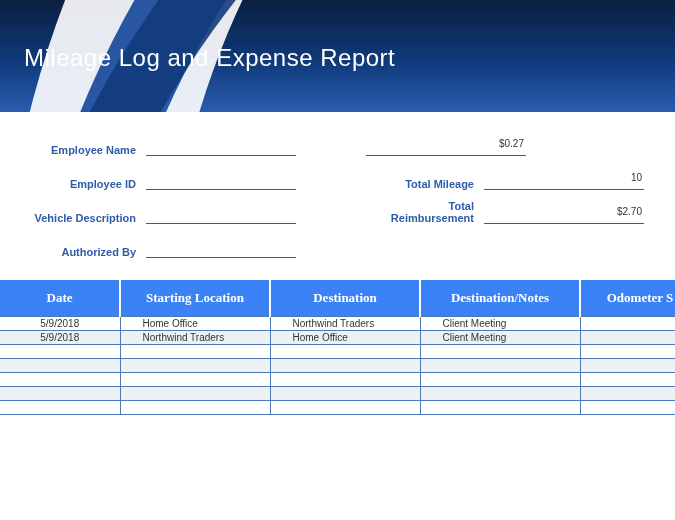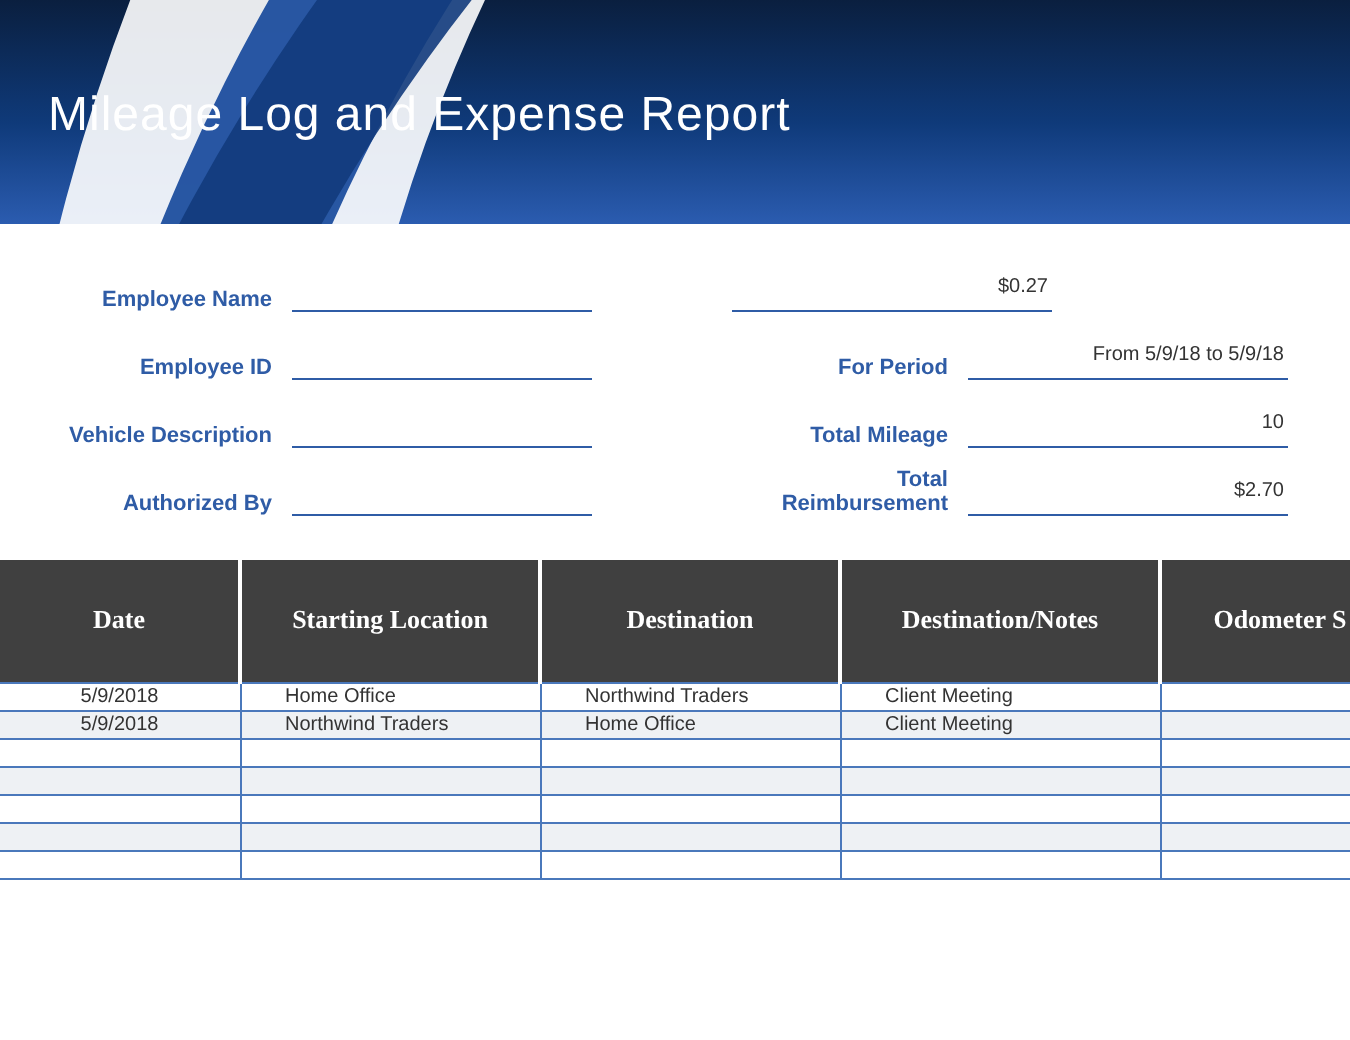--- a/index.html
+++ b/index.html
@@ -60,26 +60,26 @@
     padding-right: 2px;
     padding-bottom: 1px;
   }
   .grid {
     margin-top: 12px;
     border-collapse: collapse;
     width: 700px;
     table-layout: fixed;
   }
   .grid th {
-    background: #404040;
+    background: #3b82f6;
     color: #fff;
     font-family: Georgia, "Times New Roman", serif;
     font-weight: 700;
     font-size: 13px;
-    height: 61px;
+    height: 36px;
     border-left: 2px solid #fff;
     border-right: 2px solid #fff;
     text-align: center;
     vertical-align: middle;
   }
   .grid th:first-child { border-left: none; }
   .grid td {
     height: 14px;
     border-top: 1px solid #4a78bb;
     border-bottom: 1px solid #4a78bb;
@@ -138,24 +138,20 @@
     <div class="meta-row">
       <div class="meta-label">Authorized By</div>
       <div class="meta-field"></div>
     </div>
   </div>
   <div class="meta-col right">
     <div class="meta-row">
       <div class="meta-value">$0.27</div>
     </div>
     <div class="meta-row">
-      <div class="meta-label">For Period</div>
-      <div class="meta-value">From 5/9/18 to 5/9/18</div>
-    </div>
-    <div class="meta-row">
       <div class="meta-label">Total Mileage</div>
       <div class="meta-value">10</div>
     </div>
     <div class="meta-row">
       <div class="meta-label">Total Reimbursement</div>
       <div class="meta-value">$2.70</div>
     </div>
   </div>
 </div>
 

